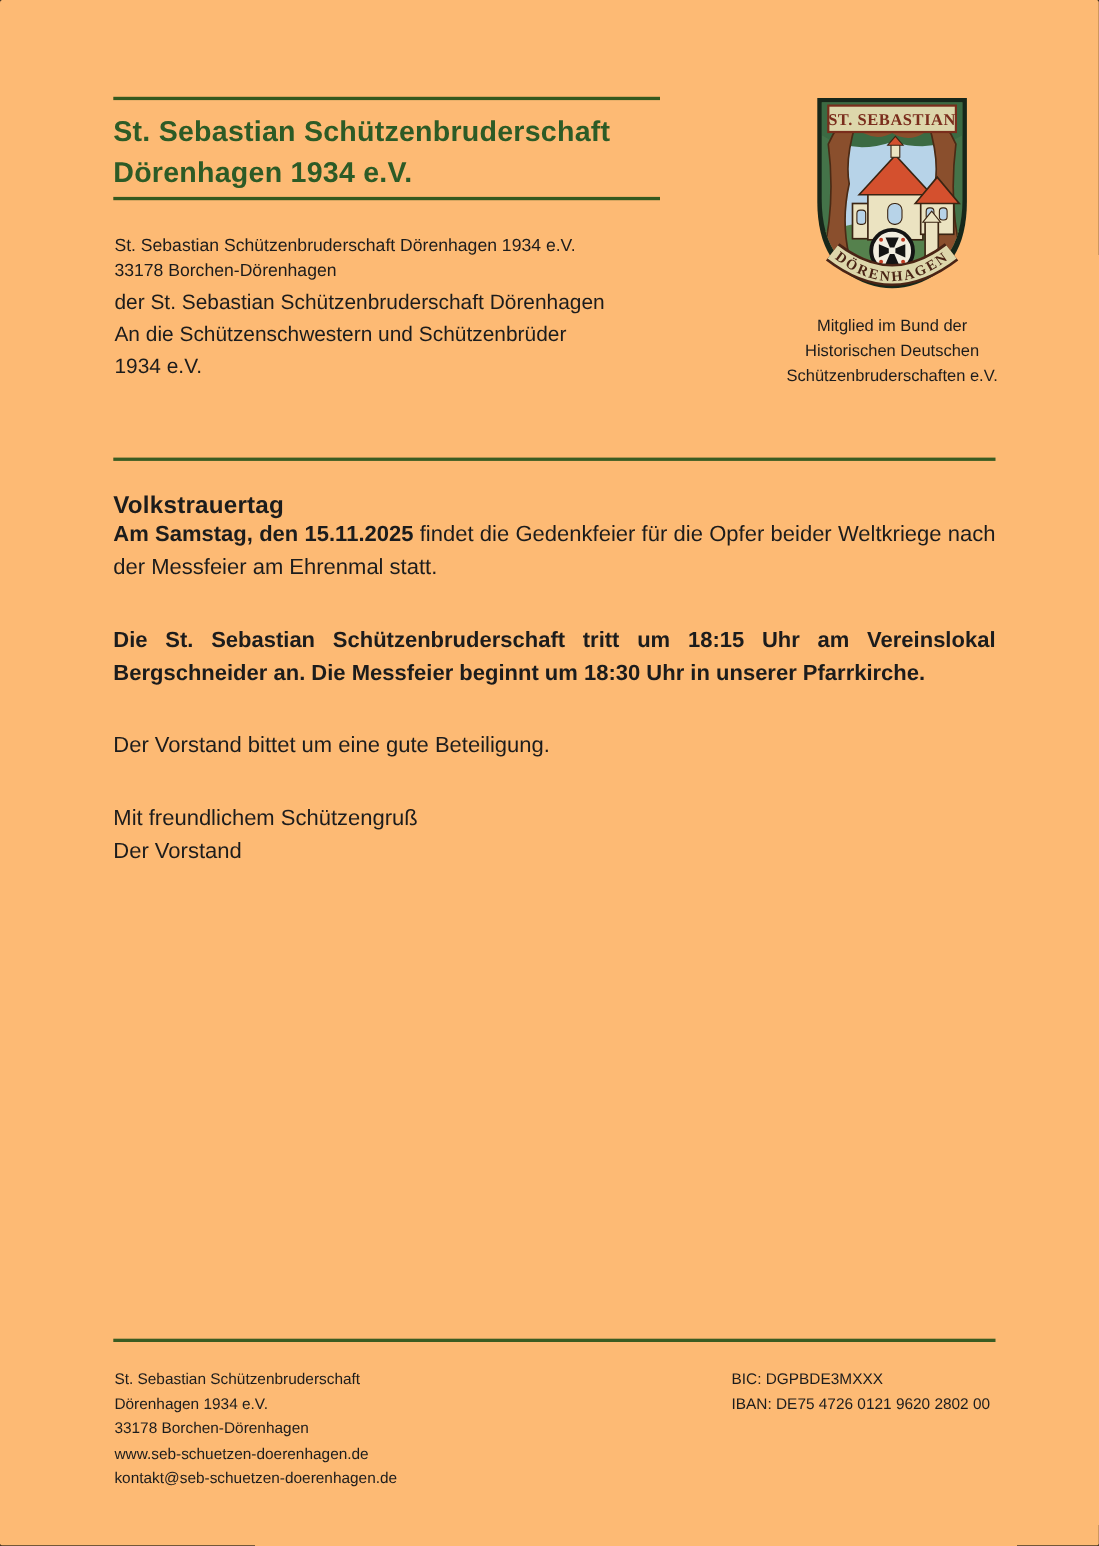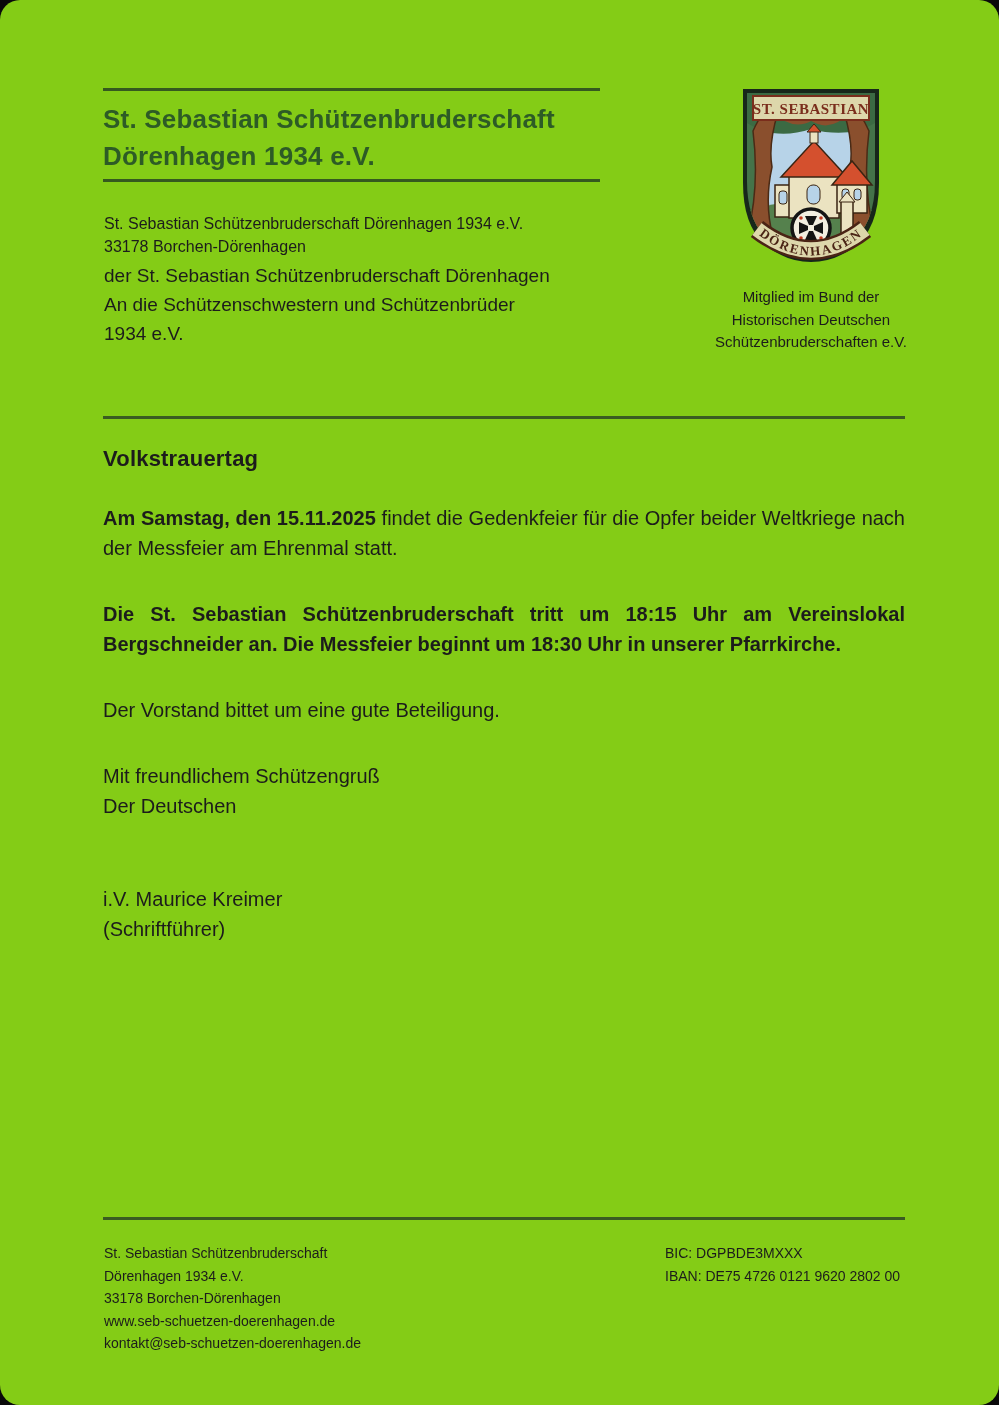--- a/index.html
+++ b/index.html
@@ -1,22 +1,22 @@
 <!DOCTYPE html>
 <html><head>
 <meta charset="utf-8">
 <style>
   * { margin: 0; padding: 0; box-sizing: border-box; }
   html, body { background: #0a0a0a; }
   .page {
     position: relative;
     width: 999px;
     height: 1405px;
-    background: #84cc16;
-    border-radius: 20px;
+    background: #fdba74;
+    border-radius: 2px;
     overflow: hidden;
     font-family: "Liberation Sans", "DejaVu Sans", sans-serif;
     color: #1c1c1c;
   }
   .rule { position: absolute; height: 3px; background: #35591f; }
   .rule-title-top    { left: 103px; top: 88px;  width: 497px; }
   .rule-title-bottom { left: 103px; top: 179px; width: 497px; }
   .rule-main         { left: 103px; top: 416px; width: 802px; background: #3a5c22; }
   .rule-footer       { left: 103px; top: 1217px; width: 802px; background: #3a5c22; }
 
@@ -39,21 +39,21 @@
   .membership {
     position: absolute; left: 689px; top: 286px; width: 244px;
     font-size: 15px; line-height: 22.5px; text-align: center;
   }
   .content {
     position: absolute; left: 103px; top: 447px; width: 802px;
     font-size: 20px; line-height: 30px;
   }
   .content h2 {
     font-size: 22px; line-height: 24px; font-weight: bold;
-    margin-bottom: 32px; letter-spacing: 0.2px;
+    letter-spacing: 0.2px;
   }
   .content p { margin-bottom: 36px; }
   .content p.just { text-align: justify; }
   .content p.bold { font-weight: bold; }
   .closing { margin-top: 2px; }
   .signature { margin-top: 63px; }
   .footer-col {
     position: absolute; top: 1242px;
     font-size: 14px; line-height: 22.5px;
   }
@@ -150,27 +150,23 @@
     <h2>Volkstrauertag</h2>
 
     <p class="just"><b>Am Samstag, den 15.11.2025</b><span> findet die Gedenkfeier für die Opfer beider Weltkriege nach der Messfeier am Ehrenmal statt.</span></p>
 
     <p class="just bold">Die St. Sebastian Schützenbruderschaft tritt um 18:15 Uhr am Vereinslokal Bergschneider an. Die Messfeier beginnt um 18:30 Uhr in unserer Pfarrkirche.</p>
 
     <p>Der Vorstand bittet um eine gute Beteiligung.</p>
 
     <div class="closing">
       <div>Mit freundlichem Schützengruß</div>
-      <div>Der Deutschen</div>
+      <div>Der Vorstand</div>
     </div>
 
-    <div class="signature">
-      <div>i.V. Maurice Kreimer</div>
-      <div>(Schriftführer)</div>
-    </div>
   </div>
 
   <div class="rule rule-footer"></div>
 
   <div class="footer-col c1">
     <div>St. Sebastian Schützenbruderschaft</div>
     <div>Dörenhagen 1934 e.V.</div>
     <div>33178 Borchen-Dörenhagen</div>
     <div>www.seb-schuetzen-doerenhagen.de</div>
     <div>kontakt@seb-schuetzen-doerenhagen.de</div>

